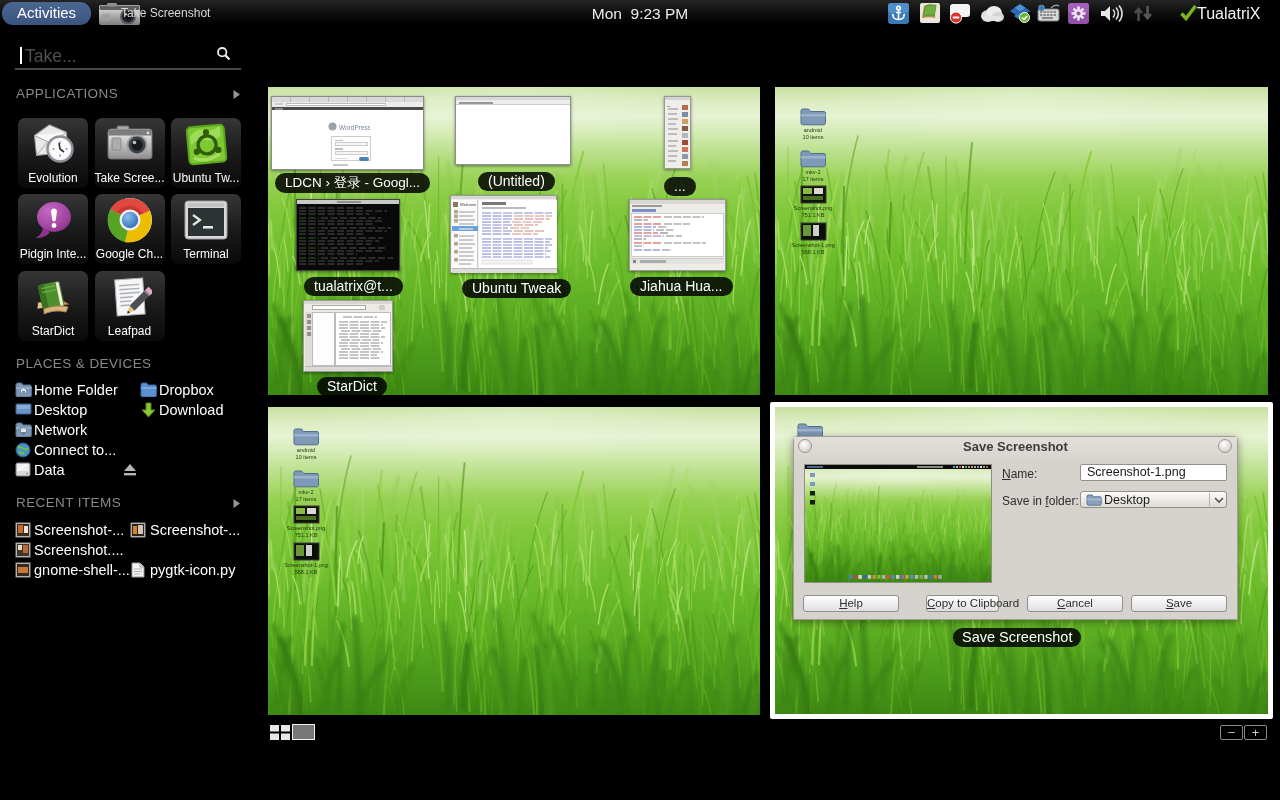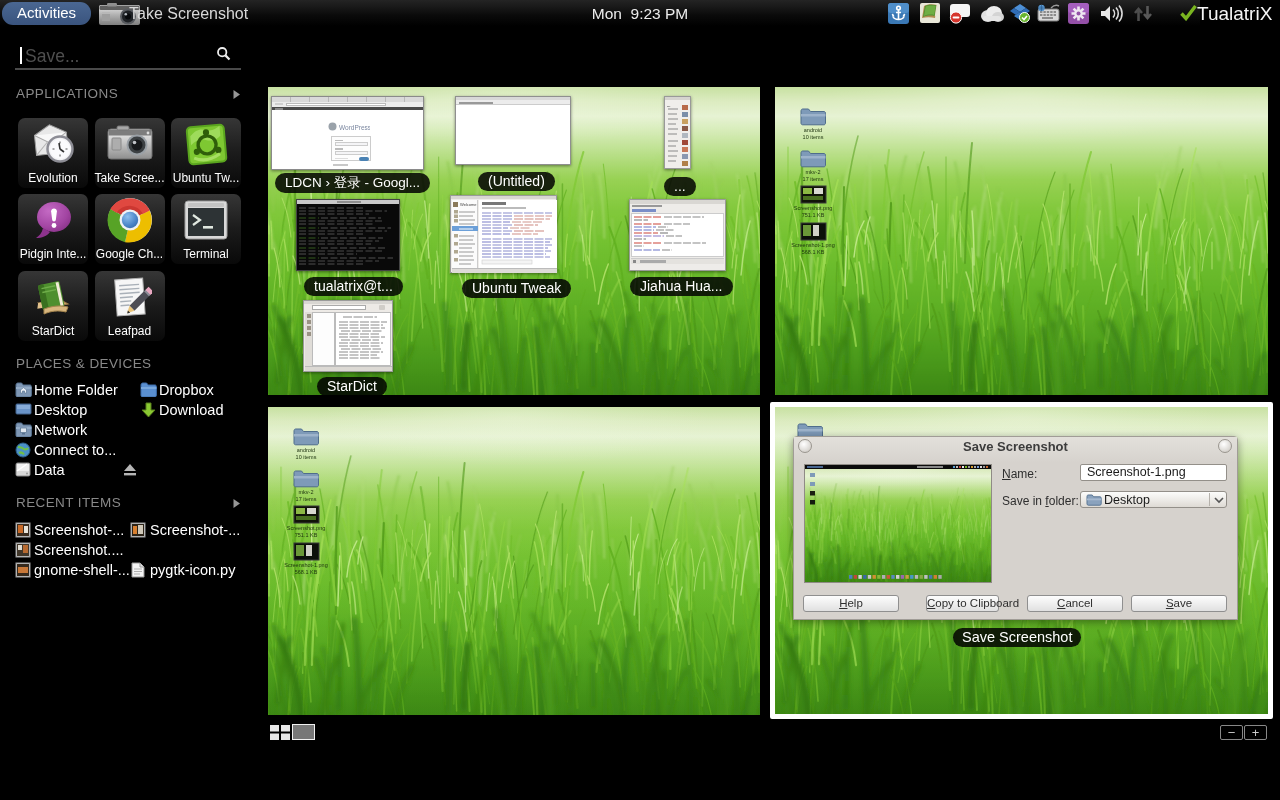--- a/index.html
+++ b/index.html
@@ -1,21 +1,21 @@
 <!DOCTYPE html>
 <html><head><meta charset="utf-8"><style>
 
 *{margin:0;padding:0;box-sizing:border-box}
 html,body{width:1280px;height:800px;background:#000;overflow:hidden;font-family:"Liberation Sans",sans-serif}
 .a{position:absolute}
 #topbar{position:absolute;left:0;top:0;width:1200px;height:26px;background:linear-gradient(#242424,#0a0a0a 60%,#000)}
 #actbtn{position:absolute;left:2px;top:2px;width:89px;height:23px;border-radius:11px;background:linear-gradient(#4a6792,#3a547e);color:#fff;font-size:15px;text-align:center;line-height:22px}
-#appname{position:absolute;left:129px;top:0;height:26px;line-height:27px;font-size:16px;color:#d8d8d8;z-index:3}
+#appname{position:absolute;left:121px;top:0;height:26px;line-height:27px;font-size:12px;color:#d8d8d8;z-index:3}
 #clock{position:absolute;left:540px;width:200px;top:0;height:26px;line-height:27px;font-size:15.5px;color:#ececec;text-align:center}
-#uname{position:absolute;left:1197px;top:0;height:26px;line-height:27px;font-size:19px;color:#f5f5f5}
+#uname{position:absolute;left:1197px;top:0;height:26px;line-height:27px;font-size:16px;color:#f5f5f5}
 .pill{position:absolute;background:rgba(2,2,2,.85);color:#fff;border-radius:10px;font-size:14px;height:19px;line-height:19px;padding:0 10px;white-space:nowrap;z-index:5}
 .ws{position:absolute;overflow:hidden}
 .shead{position:absolute;color:#888;font-size:13.5px;letter-spacing:.4px}
 .tile{position:absolute;width:70px;height:70px;border-radius:7px;background:linear-gradient(#363636,#1b1b1b 50%,#090909)}
 .tlabel{position:absolute;width:70px;top:53px;text-align:center;color:#fff;font-size:12px;white-space:nowrap}
 .prow{position:absolute;height:20px;color:#fff;font-size:14.5px;line-height:20px;white-space:nowrap}
 .win{position:absolute;box-shadow:0 1px 3px rgba(0,0,0,.45)}
 .btn{position:absolute;height:17px;background:linear-gradient(#fdfdfd,#ececec 60%,#e0e0e0);border:1px solid #8f8f8f;border-radius:3px;color:#2e2e2e;font-size:11.5px;text-align:center;line-height:15px;white-space:nowrap}
 u{text-decoration:underline;text-underline-offset:1px}
 
@@ -574,21 +574,21 @@
 <path d="M5.5 16V6M2 8l3.5-4L9 8" stroke="#4d4d4d" stroke-width="2.6" fill="none"></path>
 <path d="M14.5 1v10M11 9l3.5 4L18 9" stroke="#585858" stroke-width="2.6" fill="none"></path>
 </svg>
 <svg class="a" style="left:1180px;top:5px" width="17" height="16" viewBox="0 0 17 16">
 <path d="M1.5 8.5l4.5 5L15.5 1" stroke="#7ab520" stroke-width="3.4" fill="none"></path>
 </svg>
 <div id="uname">TualatriX</div>
 </div>
 <div class="a" style="left:0;top:26px;width:256px;height:774px">
 <div class="a" style="left:20px;top:21px;width:1.5px;height:17px;background:#fff"></div>
-<div class="a" style="left:25px;top:20px;font-size:17.5px;color:#4e4e4e">Save...</div>
+<div class="a" style="left:25px;top:20px;font-size:17.5px;color:#4e4e4e">Take...</div>
 <svg class="a" style="left:216px;top:20px" width="15" height="15" viewBox="0 0 15 15">
 <circle cx="6.2" cy="6.2" r="4.2" stroke="#ededed" stroke-width="1.8" fill="none"></circle>
       <path d="M9.4 9.4L13.5 13.5" stroke="#ededed" stroke-width="2.2"></path>
 </svg>
 <div class="a" style="left:15px;top:42px;width:226px;height:1.5px;background:#4a4a4a"></div>
 <div class="shead" style="left:16px;top:60px">APPLICATIONS</div>
 <svg class="a" style="left:233px;top:64px" width="7" height="9" viewBox="0 0 7 9">
       <path d="M0.5 0l6.5 4.5L0.5 9z" fill="#969696"></path>
     </svg>
 <div class="tile" style="left:94.5px;top:92px">

